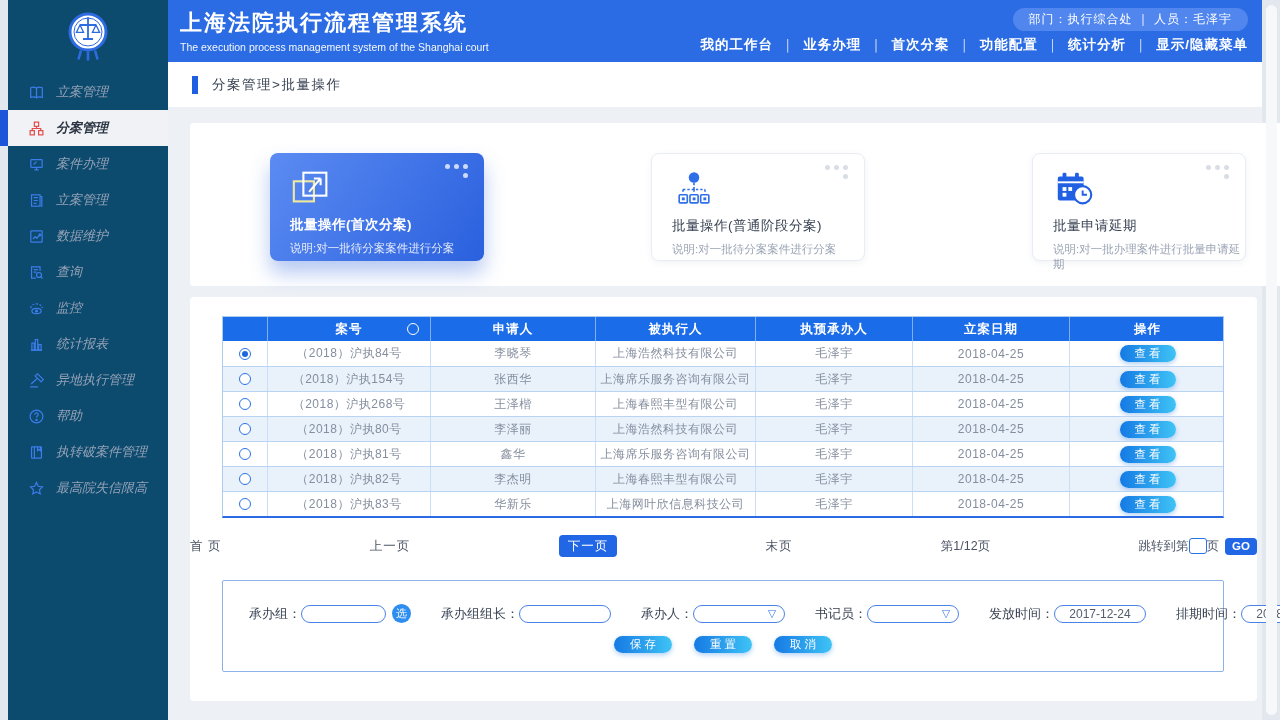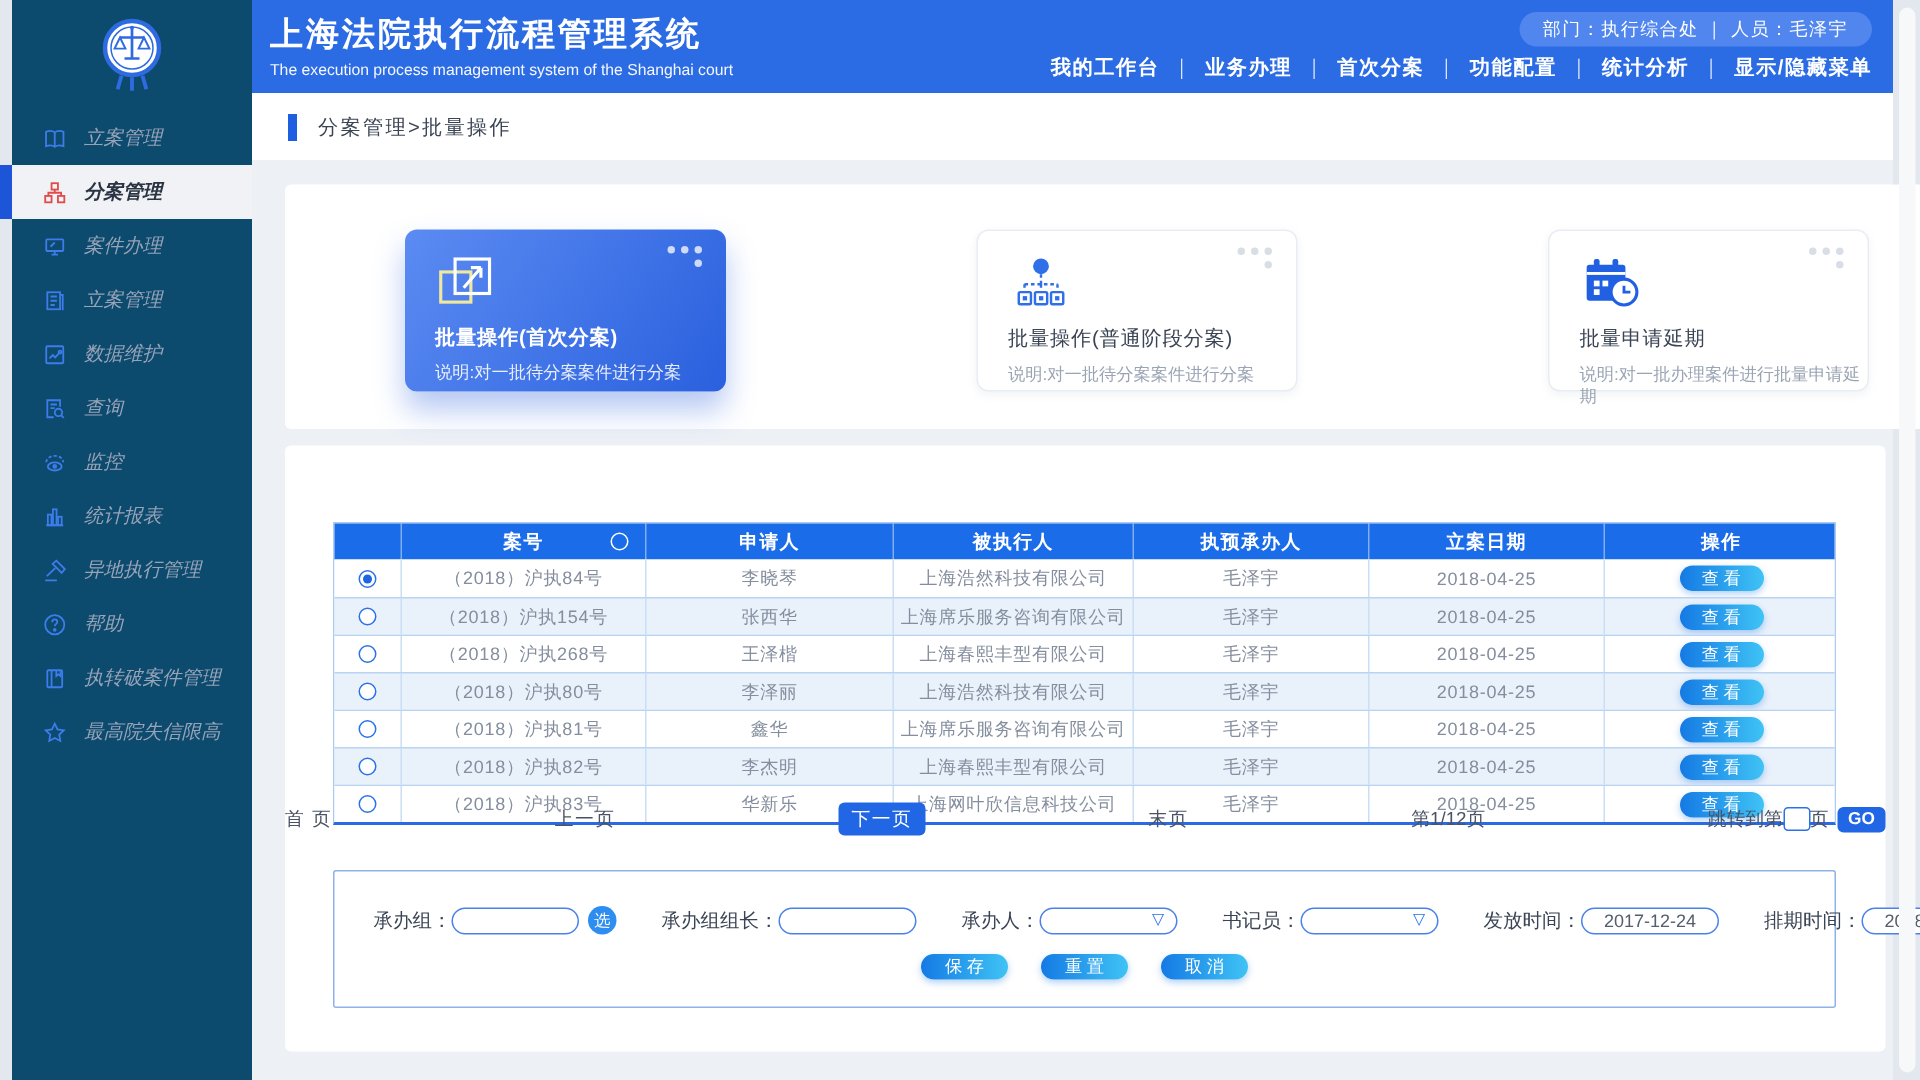--- a/index.html
+++ b/index.html
@@ -45,21 +45,21 @@
   .action-card.active .card-title { color:#fff; font-weight:bold; }
   .action-card.active .card-desc { color:rgba(255,255,255,.88); }
   .dots { position:absolute; right:13px; top:11px; width:26px; height:14px; }
   .dots i { position:absolute; width:5px; height:5px; border-radius:50%; background:#d9dee6; }
   .action-card.active .dots i { background:rgba(255,255,255,.75); }
   .dots i:nth-child(1){left:0;top:0} .dots i:nth-child(2){left:9px;top:0}
   .dots i:nth-child(3){left:18px;top:0} .dots i:nth-child(4){left:18px;top:9px}
 
   
   .panel-table { left:22px; top:190px; width:1067px; height:404px; }
-  .grid { position:absolute; left:32px; top:19px; width:1002px; border:1px solid #abccf0; border-bottom:2px solid #2a6ae4;margin-top:32px; }
+  .grid { position:absolute; left:32px; top:19px; width:1002px; border:1px solid #abccf0; border-bottom:2px solid #2a6ae4; }
   .g-header, .g-row { display:grid; grid-template-columns:45px 163px 165px 160px 157px 157px 155px; }
   .g-header { background:#1a6ce8; height:24px; }
   .g-h { display:flex; align-items:center; justify-content:center; color:#fff; font-size:12.5px; font-weight:bold; border-right:1px solid rgba(255,255,255,.45); letter-spacing:1px; }
   .g-h:last-child { border-right:none; }
   .g-row { height:25px; background:#fff; border-top:1px solid #b9d4f2; }
   .g-row:first-child { border-top:none; }
   .g-row:nth-child(even) { background:#e9f1fb; }
   .g-c { display:flex; align-items:center; justify-content:center; font-size:12px; color:#848e9e; border-right:1px solid #cadef5; overflow:hidden; letter-spacing:.5px; }
   .g-c:last-child { border-right:none; }
 

